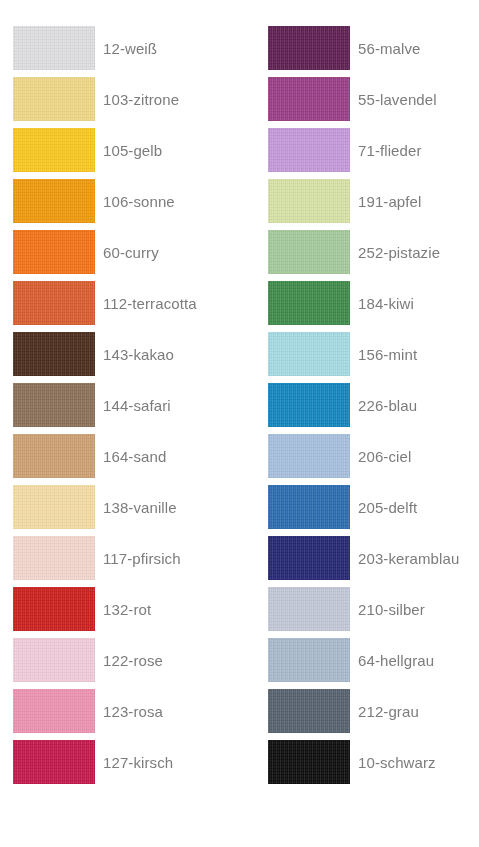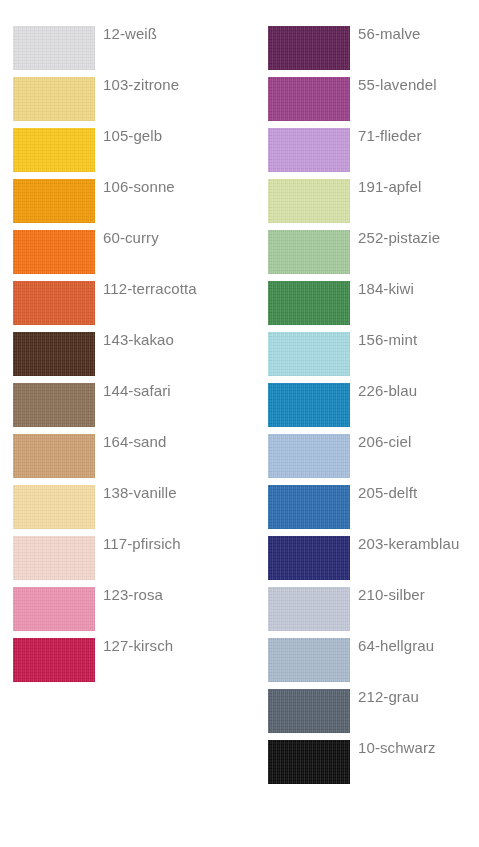--- a/index.html
+++ b/index.html
@@ -26,21 +26,21 @@
   .column {
     display: flex;
     flex-direction: column;
     box-sizing: border-box;
   }
   .column-left  { width: 255px; padding-left: 13px; }
   .column-right { width: 224px; padding-left: 13px; }
 
   .swatch-row {
     display: flex;
-    align-items: flex-start;
+    align-items: center;
     height: 44px;
     margin-bottom: 7px;
   }
 
   .swatch {
     position: relative;
     width: 82px;
     height: 44px;
     flex: 0 0 auto;
     overflow: hidden;
@@ -128,20 +128,28 @@
       </div>
       <div class="swatch-row">
         <div class="swatch" style="background-color: rgb(245, 220, 164);"></div>
         <div class="swatch-label">138-vanille</div>
       </div>
       <div class="swatch-row">
         <div class="swatch" style="background-color: rgb(243, 215, 205);"></div>
         <div class="swatch-label">117-pfirsich</div>
       </div>
       <div class="swatch-row">
+        <div class="swatch" style="background-color: rgb(204, 31, 28);"></div>
+        <div class="swatch-label">132-rot</div>
+      </div>
+      <div class="swatch-row">
+        <div class="swatch" style="background-color: rgb(243, 204, 219);"></div>
+        <div class="swatch-label">122-rose</div>
+      </div>
+      <div class="swatch-row">
         <div class="swatch" style="background-color: rgb(236, 147, 177);"></div>
         <div class="swatch-label">123-rosa</div>
       </div>
       <div class="swatch-row">
         <div class="swatch" style="background-color: rgb(195, 23, 75);"></div>
         <div class="swatch-label">127-kirsch</div>
       </div>
     </div>
   <div class="column column-right">
       <div class="swatch-row">

